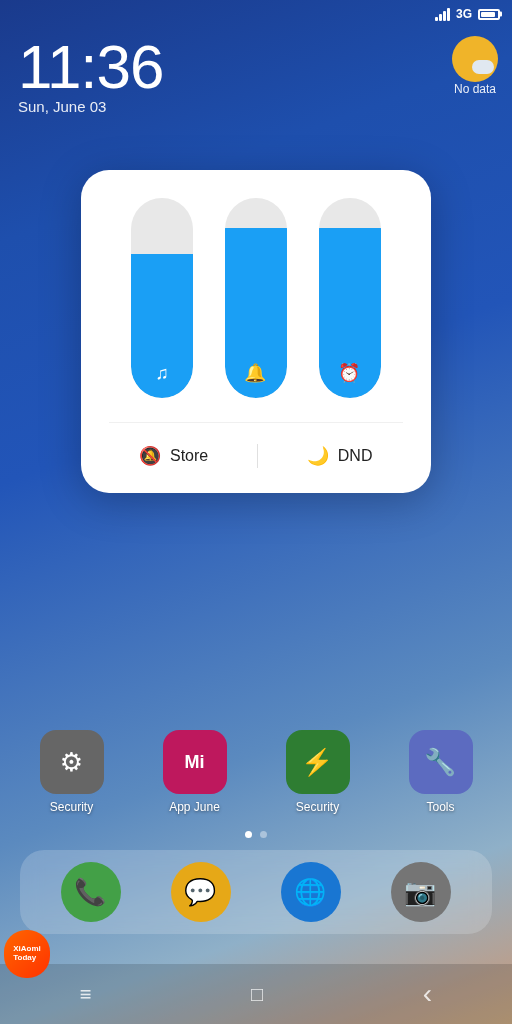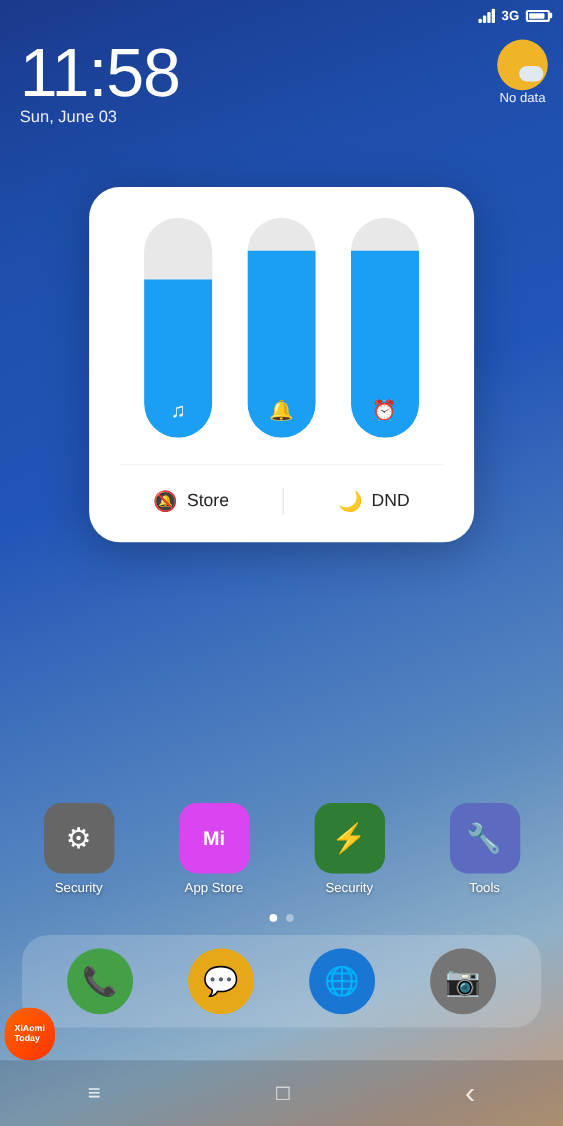--- a/index.html
+++ b/index.html
@@ -303,21 +303,21 @@
       font-size: 20px;
       opacity: 0.8;
       background: none;
       border: none;
       cursor: pointer;
     }
 
     
     .xiaomi-badge {
       position: absolute;
-      bottom: 60px;
+      bottom: 46px;
       left: 4px;
       width: 46px;
       height: 48px;
       border-radius: 22px;
       background: linear-gradient(135deg, #ff6600, #ff3300);
       display: flex;
       flex-direction: column;
       align-items: center;
       justify-content: center;
       font-size: 9px;
@@ -338,21 +338,21 @@
       <div class="signal-bar" style="height:13px"></div>
     </div>
     <span style="font-size:12px;font-weight:700;margin-left:2px;color:white;">3G</span>
     <div class="battery-icon">
       <div class="battery-fill"></div>
     </div>
   </div>
 </div>
 
 <div class="clock-section">
-  <div class="clock-time">11:58</div>
+  <div class="clock-time">11:36</div>
   <div class="clock-date">Sun, June 03</div>
 </div>
 
 <div class="weather-widget">
   <div class="weather-icon-circle"></div>
   <div class="weather-nodata">No data</div>
 </div>
 
 <div class="volume-card">
   <div class="sliders-container">
@@ -394,22 +394,22 @@
 </div>
 
 <div class="bottom-apps">
 
   <div class="app-icon-wrap">
     <div class="app-icon" style="background:#666666;">⚙</div>
     <span class="app-label">Security</span>
   </div>
 
   <div class="app-icon-wrap">
-    <div class="app-icon" style="background:#d946ef;font-size:18px;font-weight:bold;">Mi</div>
-    <span class="app-label">App Store</span>
+    <div class="app-icon" style="background:#be185d;font-size:18px;font-weight:bold;">Mi</div>
+    <span class="app-label">App June</span>
   </div>
 
   <div class="app-icon-wrap">
     <div class="app-icon" style="background:#2e7d32;">⚡</div>
     <span class="app-label">Security</span>
   </div>
 
   <div class="app-icon-wrap">
     <div class="app-icon" style="background:#5c6bc0;">🔧</div>
     <span class="app-label">Tools</span>

